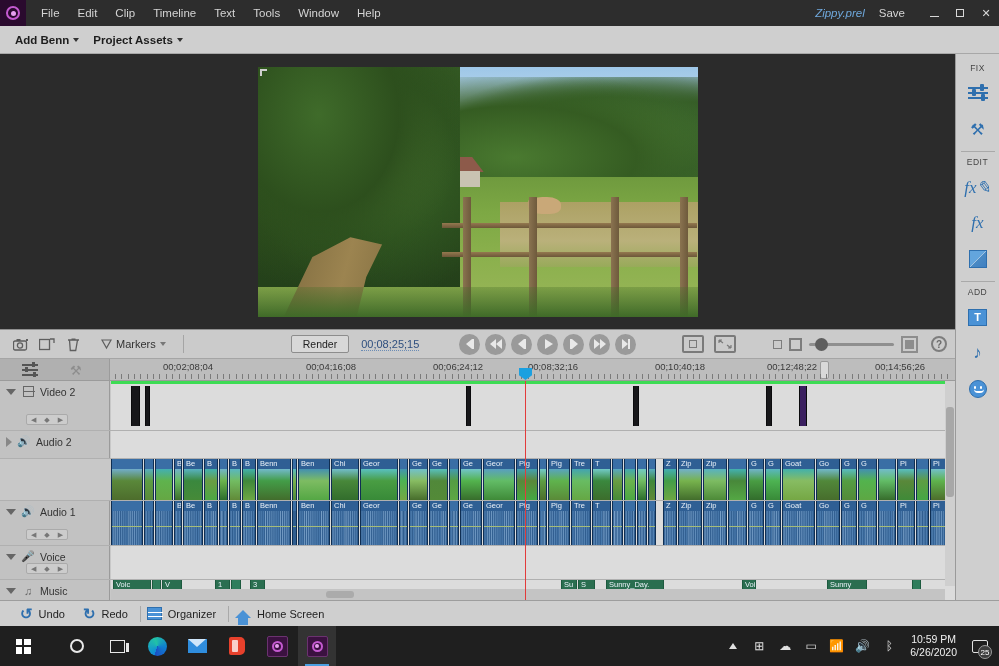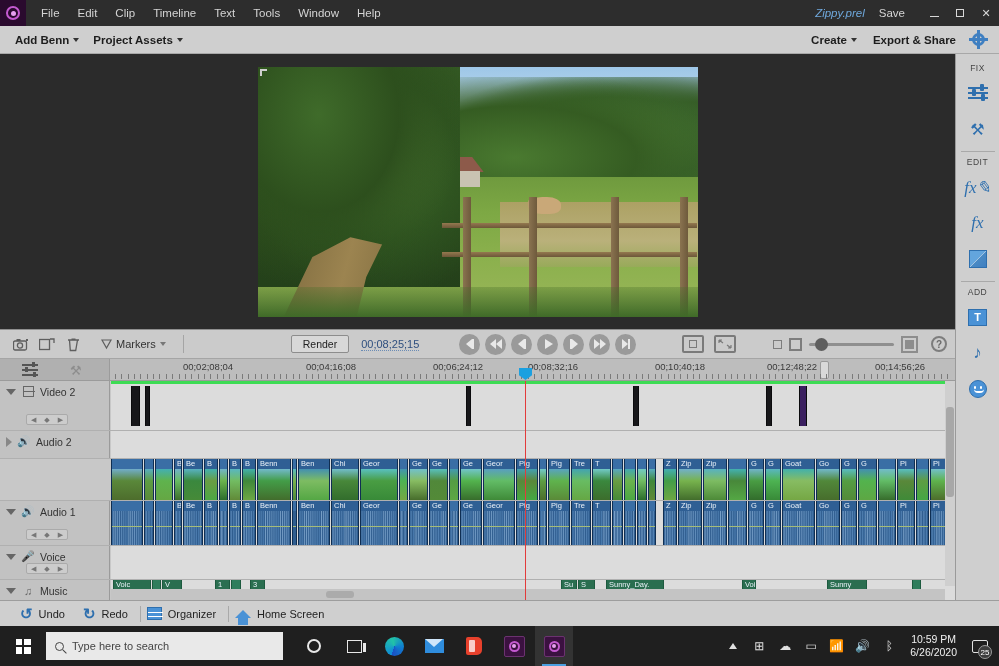--- a/index.html
+++ b/index.html
@@ -383,32 +383,20 @@
 
   <div class="actionbar">
     <div class="abtn">
       <span>Add Benn</span>
       <span class="caret"></span>
     </div>
     <div class="abtn">
       <span>Project Assets</span>
       <span class="caret"></span>
     </div>
-    <div class="action-right">
-      <div class="abtn">
-        <span>Create</span>
-        <span class="caret"></span>
-      </div>
-      <div class="abtn">
-        <span>Export &amp; Share</span>
-      </div>
-      <div class="gear-btn">
-        <div class="gear"></div>
-      </div>
-    </div>
   </div>
 
   <div class="monitor">
     <div class="video-frame">
       <div class="sky"></div>
       <div class="treeline-right"></div>
       <div class="field"></div>
       <div class="field-dry"></div>
       <div class="barn">
         <div class="roof"></div>
@@ -574,21 +562,21 @@
         <div class="tl-ico-btn">
             <i></i>
             <i></i>
             <i></i>
             <b></b>
             <b></b>
             <b></b>
           </div>
         <div class="tl-wrench">⚒</div>
       </div>
-      <div class="rlabel" style="left:208px">00;02;08;04</div>
+      <div class="rlabel" style="left:188px">00;02;08;04</div>
       <div class="rlabel" style="left:331px">00;04;16;08</div>
       <div class="rlabel" style="left:458px">00;06;24;12</div>
       <div class="rlabel" style="left:553px">00;08;32;16</div>
       <div class="rlabel" style="left:680px">00;10;40;18</div>
       <div class="rlabel" style="left:792px">00;12;48;22</div>
       <div class="rlabel" style="left:900px">00;14;56;26</div>
       <div class="rscrollthumb" style="left:820px"></div>
       <div id="ruler-ticks">
           <div class="rtick" style="left: 115px;"></div>
           <div class="rtick" style="left: 121.3px;"></div>
@@ -1305,24 +1293,20 @@
 
   <div class="taskbar">
     <div class="startb">
       <div class="winlogo">
           <i></i>
           <i></i>
           <i></i>
           <i></i>
         </div>
     </div>
-    <div class="searchbox">
-      <div class="mag"></div>
-      <span>Type here to search</span>
-    </div>
     <div class="tb-apps">
       <div class="tapp">
           <div class="cort"></div>
         </div>
       <div class="tapp">
           <div class="taskview"></div>
         </div>
       <div class="tapp">
           <div class="edge"></div>
         </div>

